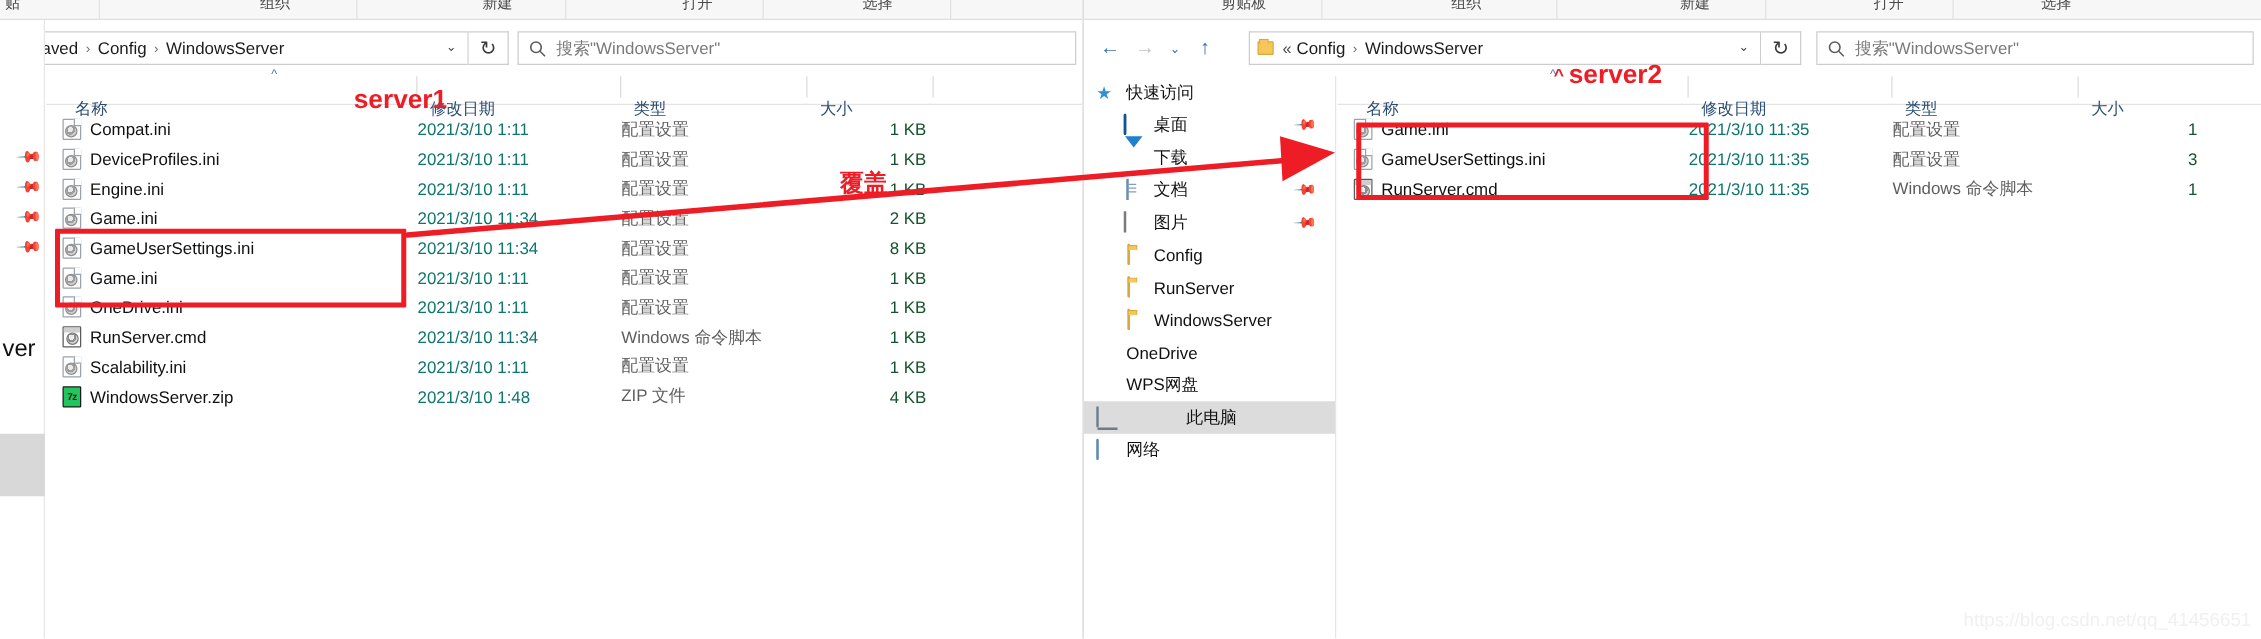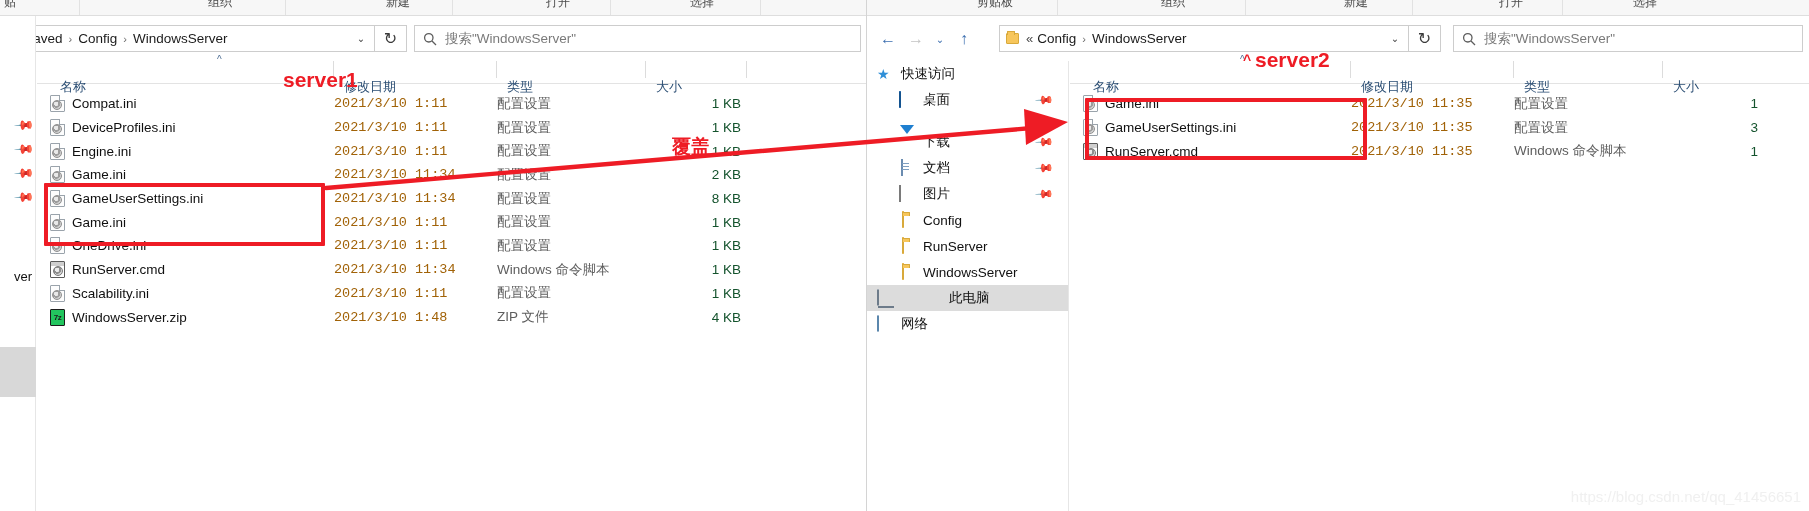--- a/index.html
+++ b/index.html
@@ -61,21 +61,21 @@
                  padding-left:10px; cursor:pointer; }
   .colhdr .div{ position:absolute; top:5px; width:1px; height:17px; background:#dcdcdc; }
   .sortmark{ position:absolute; font-size:10px; color:#4d6d93; }
 
   
   .rows{ position:absolute; }
   .row{ position:relative; height:23.7px; display:flex; align-items:center;
         font-size:13.5px; cursor:default; }
   .row .nm{ position:absolute; display:flex; align-items:center; gap:7px; color:#101010;
             white-space:nowrap; }
-  .row .dt{ position:absolute; color:#a16207; white-space:nowrap;font-family:Liberation Mono, monospace; }
+  .row .dt{ position:absolute; color:#0f766e; white-space:nowrap; }
   .row .ty{ position:absolute; color:#5e5e5e; white-space:nowrap; }
   .row .sz{ position:absolute; color:#14532d; white-space:nowrap; text-align:right; }
 
   
   .ico{ width:15px; height:17px; position:relative; flex:none; }
   .ico.ini{ background:#fdfdfd; border:1px solid #9aa3ab; border-radius:1px; }
   .ico.ini:before{ content:""; position:absolute; right:-1px; top:-1px; width:5px; height:5px;
                    background:#fff; border-left:1px solid #9aa3ab; border-bottom:1px solid #9aa3ab; }
   .ico.ini:after{ content:""; position:absolute; left:1px; bottom:1px; width:8px; height:8px;
                   border-radius:50%; background:radial-gradient(circle at 40% 35%,#e9e9e9 0 30%,#9d9d9d 31% 55%,#cfcfcf 56% 100%);
@@ -88,21 +88,21 @@
                   border:1px solid #7a7a7a; }
   .ico.zip{ background:#22c55e; border:1.6px solid #1b1b1b; border-radius:1px;
             display:flex; align-items:center; justify-content:center;
             font-size:8px; font-weight:bold; color:#1b1b1b; letter-spacing:-.5px; }
 
   
   .sliver{ position:absolute; left:0; top:16px; width:36px; height:495px; background:#fff;
            border-right:1px solid #e6e6e6; }
   .pin{ position:absolute; color:#8b8b8b; font-size:13px;
         transform:rotate(42deg); }
-  .sliver .stub{ position:absolute; left:14px; font-size:13px; color:#101010; }
+  .sliver .stub{ position:absolute; left:2px; font-size:19px; color:#101010; }
   .grayblk{ position:absolute; left:0; background:#d8d8d8; }
 
   
   .navtree{ position:absolute; left:0; top:61px; width:202px; height:450px;
             background:#fff; border-right:1px solid #e6e6e6; }
   .navitem{ position:relative; height:26px; display:flex; align-items:center;
             font-size:13.5px; color:#111; cursor:pointer; white-space:nowrap; }
   .navitem.sel{ background:#dcdcdc; }
   .navitem .glyph{ width:18px; height:16px; margin-right:6px; flex:none; position:relative; }
   .navitem .lbl{ }
@@ -355,21 +355,21 @@
     <div class="navtree" id="navtree">
         <div class="navitem" style="padding-left: 10px;">
           <span class="glyph"><span class="g-star">★</span></span>
           <span class="lbl">快速访问</span>
         </div>
         <div class="navitem" style="padding-left: 32px;">
           <span class="glyph"><span class="g-desktop"></span></span>
           <span class="lbl">桌面</span>
           <span class="pinr">📌</span>
         </div>
-        <div class="navitem" style="padding-left: 32px; margin-top: 16px;">
+        <div class="navitem" style="padding-left: 32px;">
           <span class="glyph"><span class="g-down"></span></span>
           <span class="lbl">下载</span>
           <span class="pinr">📌</span>
         </div>
         <div class="navitem" style="padding-left: 32px;">
           <span class="glyph"><span class="g-doc"></span></span>
           <span class="lbl">文档</span>
           <span class="pinr">📌</span>
         </div>
         <div class="navitem" style="padding-left: 32px;">
@@ -381,20 +381,28 @@
           <span class="glyph"><span class="g-folder"></span></span>
           <span class="lbl">Config</span>
         </div>
         <div class="navitem" style="padding-left: 32px;">
           <span class="glyph"><span class="g-folder"></span></span>
           <span class="lbl">RunServer</span>
         </div>
         <div class="navitem" style="padding-left: 32px;">
           <span class="glyph"><span class="g-folder"></span></span>
           <span class="lbl">WindowsServer</span>
+        </div>
+        <div class="navitem" style="padding-left: 10px;">
+          <span class="glyph"><span class="g-onedrive"></span></span>
+          <span class="lbl">OneDrive</span>
+        </div>
+        <div class="navitem" style="padding-left: 10px;">
+          <span class="glyph"><span class="g-wps"></span></span>
+          <span class="lbl">WPS网盘</span>
         </div>
         <div class="navitem sel" style="padding-left: 10px; gap: 48px;">
           <span class="glyph"><span class="g-pc"></span></span>
           <span class="lbl">此电脑</span>
         </div>
         <div class="navitem" style="padding-left: 10px;">
           <span class="glyph"><span class="g-net"></span></span>
           <span class="lbl">网络</span>
         </div>
       </div>

